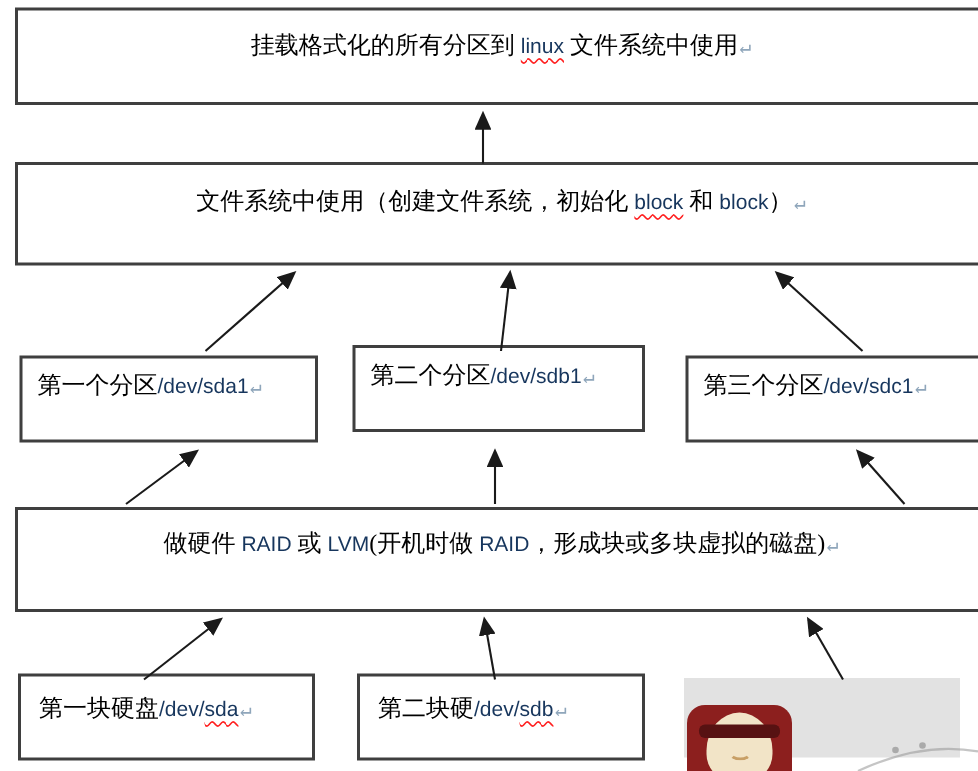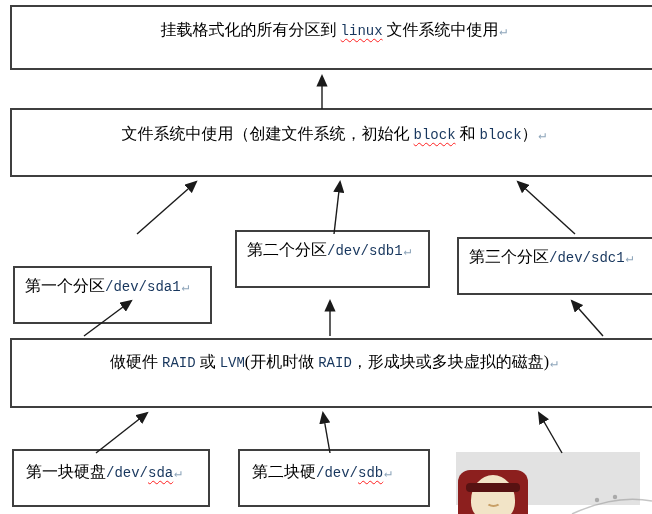--- a/index.html
+++ b/index.html
@@ -8,36 +8,36 @@
     overflow:hidden;
     font-family:"Liberation Serif","DejaVu Serif",serif;
   }
   .box{
     position:absolute;border:2px solid #3f3f3f;box-sizing:border-box;
     background:transparent;z-index:2;
   }
   .wide{text-align:center;}
   .txt{font-size:16px;color:#000;line-height:20px;white-space:nowrap;}
   .code{
-    font-family:Liberation Mono, monospace;
+    font-family:Liberation Sans, sans-serif;
     font-size:14px;color:#17365d;
   }
   .sq{
     text-decoration-line:underline;text-decoration-style:wavy;
     text-decoration-color:#ff1f1f;text-decoration-thickness:1px;
     text-underline-offset:3px;
   }
   .pn{
     color:#8fa6bb;font-family:"DejaVu Sans Mono","Liberation Mono",monospace;
     font-size:13px;padding-left:1px;
   }
   
   .b-mount {left:10px; top:5px;   width:648px; height:65px; padding-top:13px;}
   .b-format{left:10px; top:108px; width:648px; height:69px; padding-top:14px;}
-  .b-p1{left:13px;  top:237px; width:199px; height:58px; padding:8px 0 0 10px;margin-top:29px;}
+  .b-p1{left:13px;  top:237px; width:199px; height:58px; padding:8px 0 0 10px;}
   .b-p2{left:235px; top:230px; width:195px; height:58px; padding:8px 0 0 10px;}
   .b-p3{left:457px; top:237px; width:232px; height:58px; padding:8px 0 0 10px;}
   .b-raid {left:10px; top:338px; width:648px; height:70px; padding-top:12px;}
   .b-d1{left:12px;  top:449px; width:198px; height:58px; padding:11px 0 0 12px;}
   .b-d2{left:238px; top:449px; width:192px; height:58px; padding:11px 0 0 12px;}
   .b-d3{left:452px; top:449px; width:196px; height:58px; padding:11px 0 0 12px;}
   
   .arrows{position:absolute;left:0;top:0;z-index:3;pointer-events:none;}
   
   .wm-gray{

